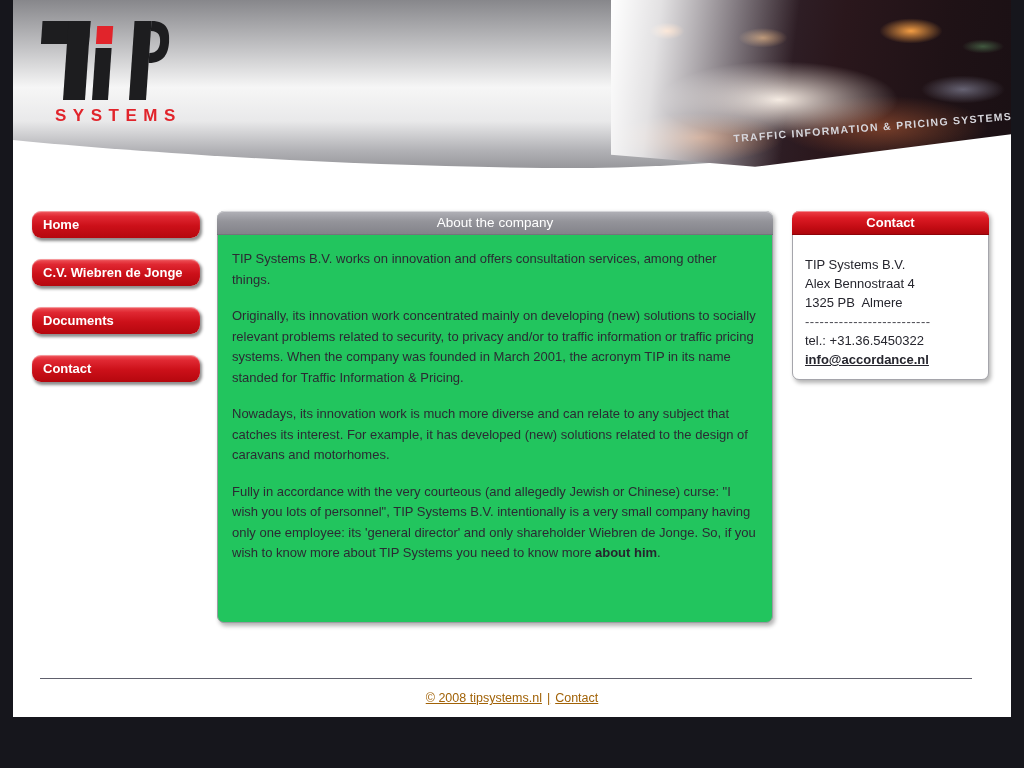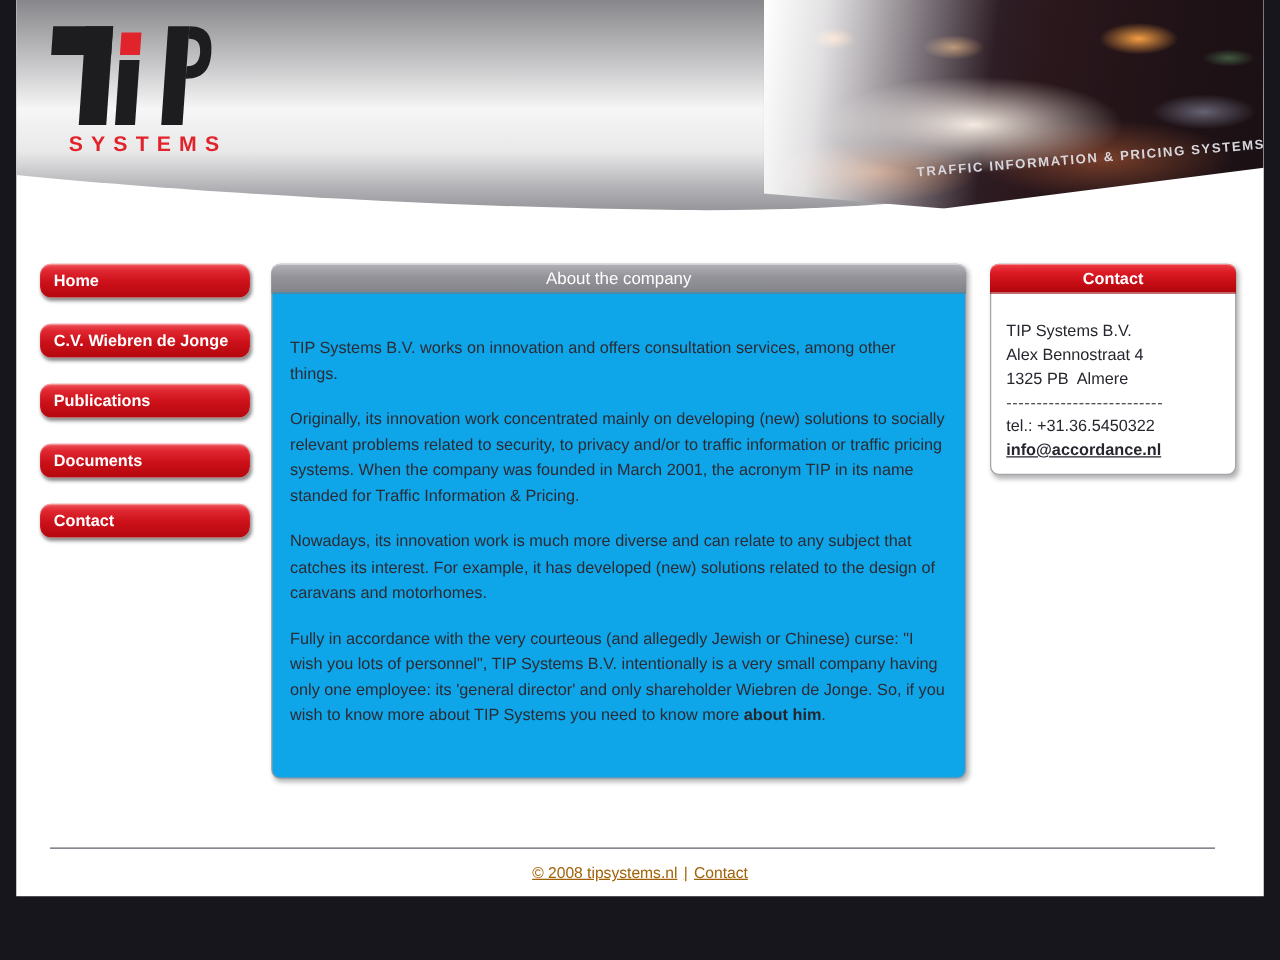--- a/index.html
+++ b/index.html
@@ -52,33 +52,33 @@
     border-radius:9px;
     background:linear-gradient(#f0565c 0%, #e02832 20%, #cc1019 55%, #b5070e 100%);
     box-shadow:1.5px 2.5px 3px rgba(0,0,0,.45), inset 0 1px 1px rgba(255,255,255,.45);
     color:#ffffff; font-size:13px; font-weight:bold; line-height:27px;
     padding-left:11px; cursor:pointer;
   }
 
   
   .main-box {
     position:absolute; left:204px; top:211px; width:556px; height:412px;
-    background:#0ea5e9; border:1px solid #9b9ba1; border-radius:7px;
+    background:#22c55e; border:1px solid #9b9ba1; border-radius:7px;
     box-shadow:2px 2.5px 4px rgba(0,0,0,.3);
   }
   .main-title {
     height:24px; margin:-1px -1px 0 -1px;
     border-radius:7px 7px 0 0;
     background:linear-gradient(#b2b2b8 0%, #94949a 45%, #83838a 100%);
     box-shadow:inset 0 1px 0 rgba(255,255,255,.45);
     border-bottom:1px solid #74747b;
     color:#ffffff; font-size:13.5px; line-height:24px; text-align:center;
   }
   .main-body {
-    padding:33px 14px 0 14px;
+    padding:14px 14px 0 14px;
     font-size:13px; line-height:20.5px; color:#2b2b33;
   }
   .main-body p { margin:0 0 16px 0; }
   .text-link { font-weight:bold; color:#26262e; cursor:pointer; }
 
   
   .contact-box {
     position:absolute; left:779px; top:211px; width:197px;
     background:#ffffff; border:1px solid #a5a5ab; border-radius:7px;
     box-shadow:2px 2.5px 4px rgba(0,0,0,.3);
@@ -138,21 +138,20 @@
       </g>
       <text x="42" y="121" font-size="17" font-weight="bold" letter-spacing="6.5" fill="#e1242b">SYSTEMS</text>
     </svg>
 
     <div class="tagline">TRAFFIC INFORMATION &amp; PRICING SYSTEMS</div>
   </div>
 
   <div class="sidebar">
     <a class="nav-btn">Home</a>
     <a class="nav-btn">C.V. Wiebren de Jonge</a>
-    <a class="nav-btn">Publications</a>
     <a class="nav-btn">Documents</a>
     <a class="nav-btn">Contact</a>
   </div>
 
   <div class="main-box">
     <div class="main-title">About the company</div>
     <div class="main-body">
       <p>TIP Systems B.V. works on innovation and offers consultation services, among other things.</p>
       <p>Originally, its innovation work concentrated mainly on developing (new) solutions to socially relevant problems related to security, to privacy and/or to traffic information or traffic pricing systems. When the company was founded in March 2001, the acronym TIP in its name standed for Traffic Information &amp; Pricing.</p>
       <p>Nowadays, its innovation work is much more diverse and can relate to any subject that catches its interest. For example, it has developed (new) solutions related to the design of caravans and motorhomes.</p>

